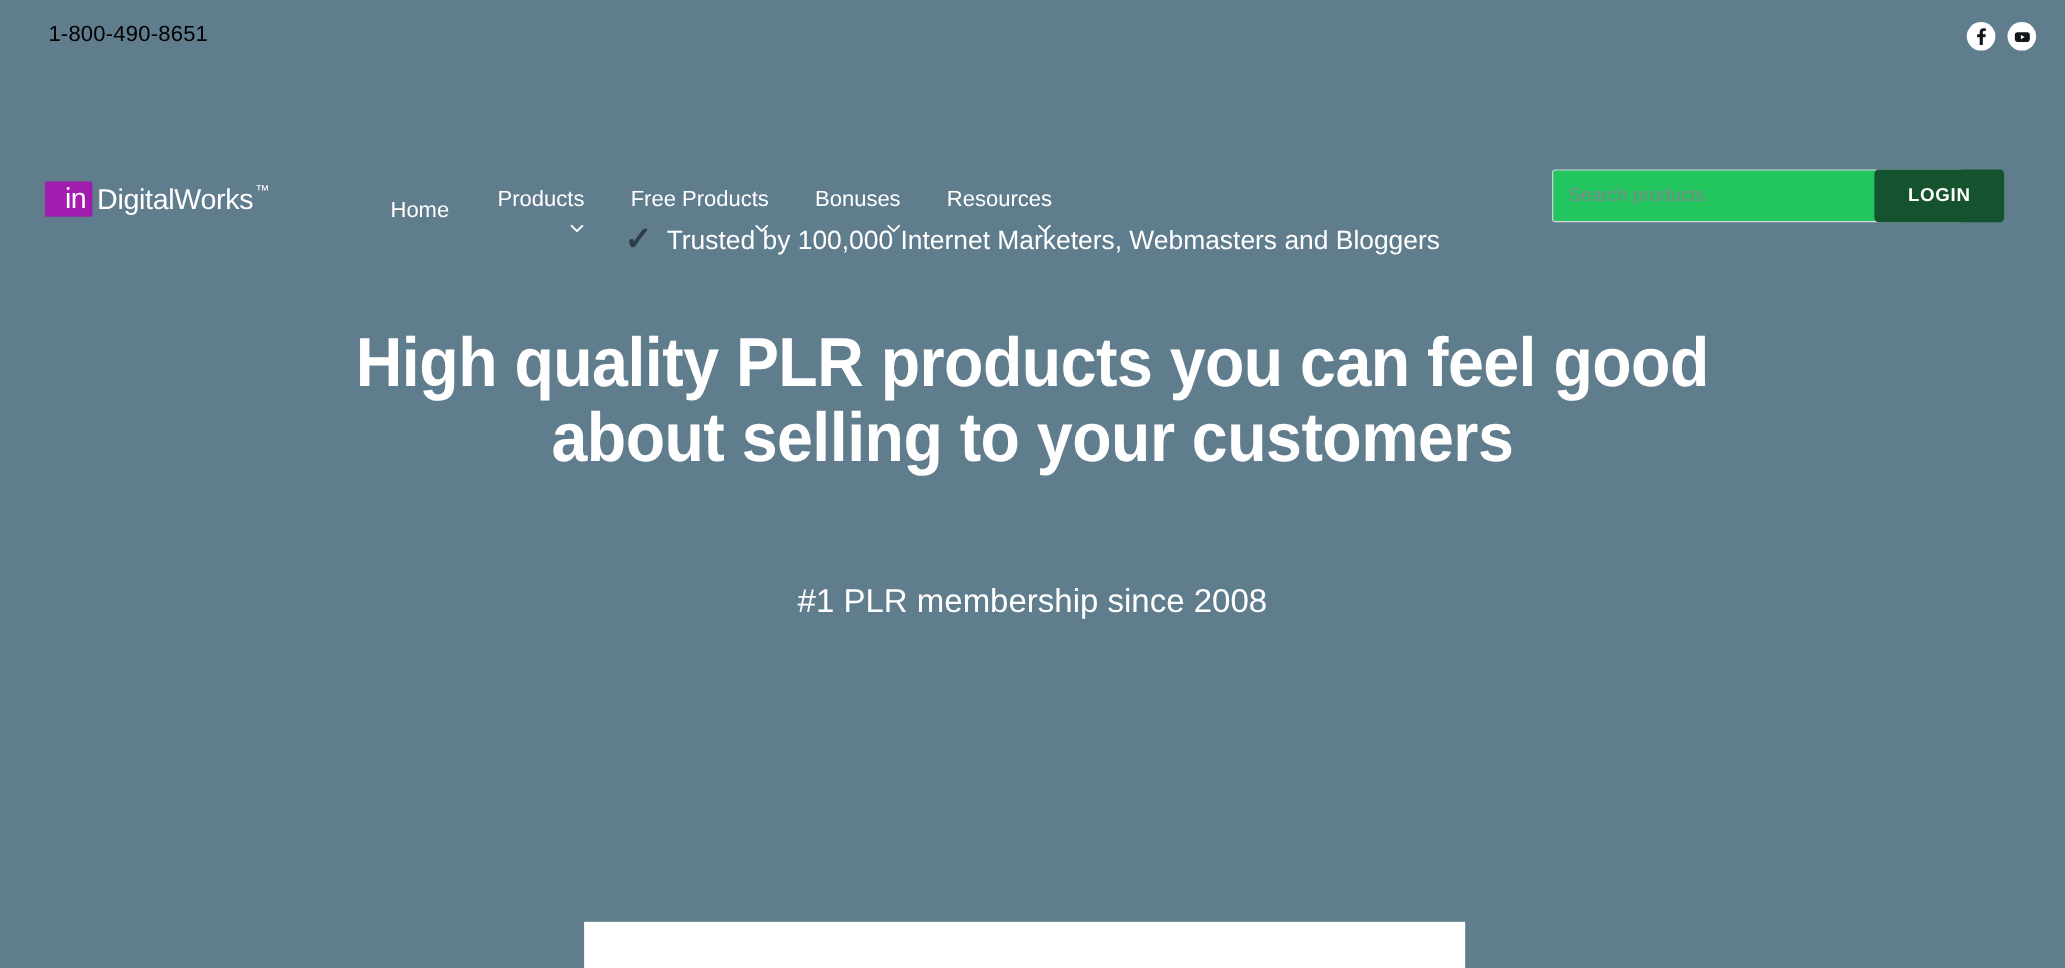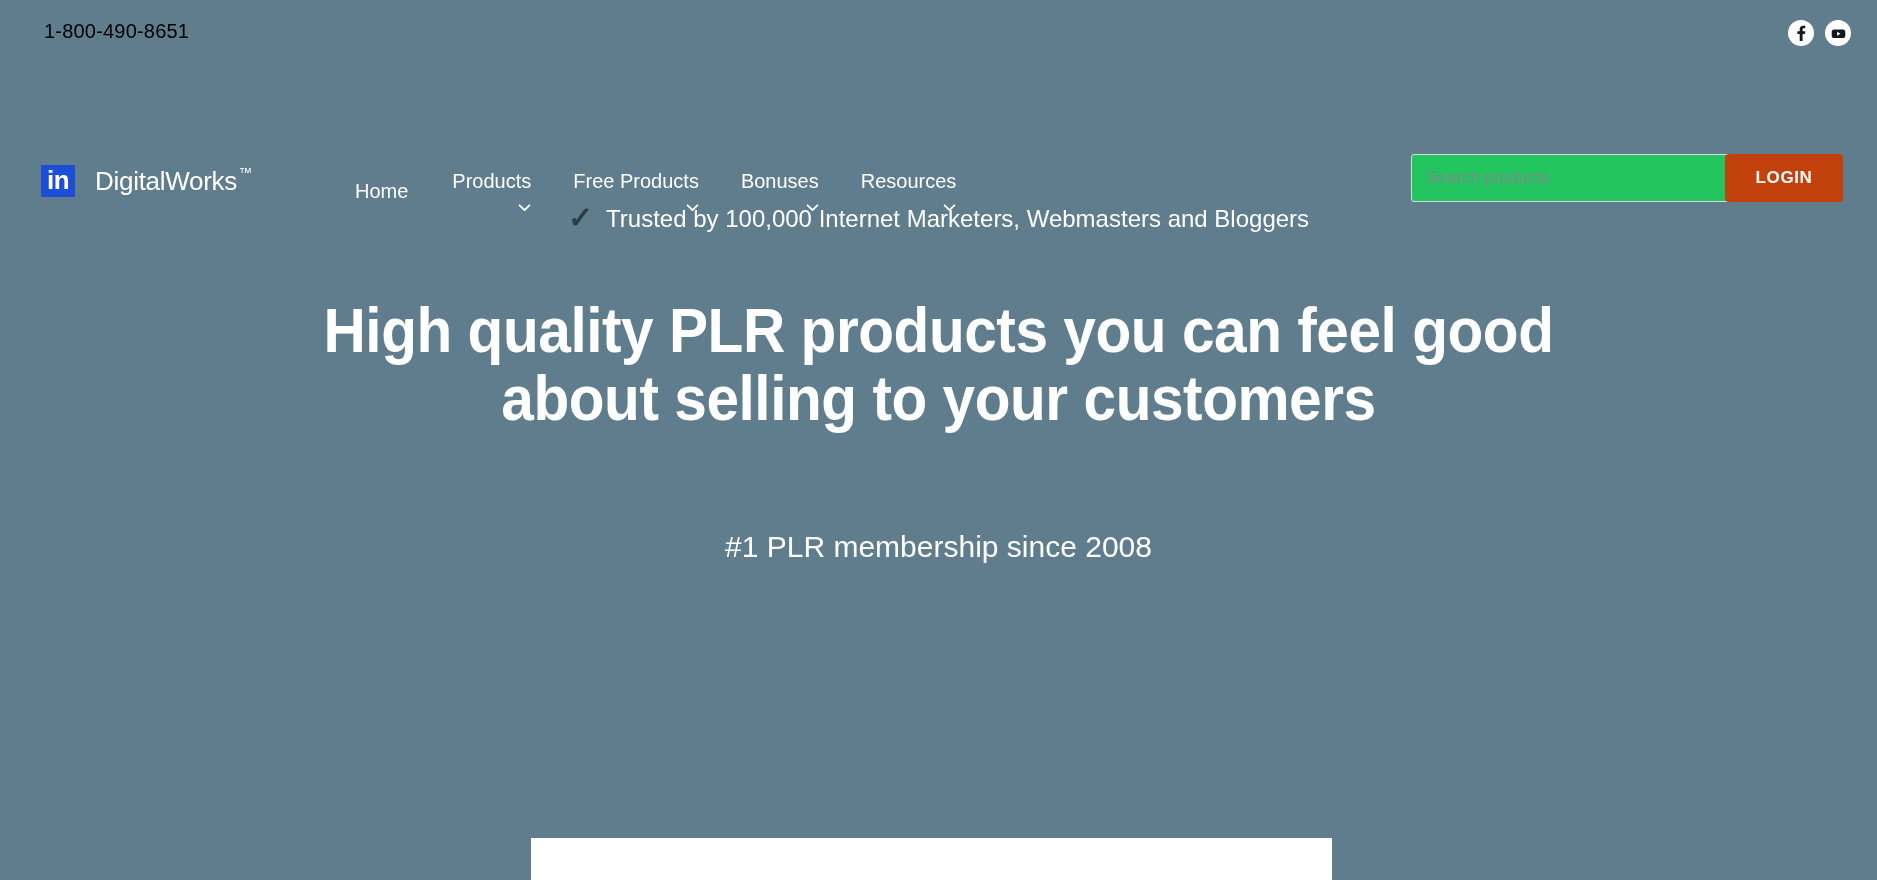--- a/index.html
+++ b/index.html
@@ -63,36 +63,36 @@
   .logo {
     position: absolute;
     left: 41px;
     top: 103px;
     display: flex;
     align-items: flex-start;
     text-decoration: none;
     line-height: 1;
   }
   .logo-badge {
-    background: #1d4ed8;
+    background: #a21caf;
     color: #ffffff;
     font-size: 26px;
-    font-weight: 700;
+    font-weight: 400;
     letter-spacing: -.5px;
-    padding: 2px 6px 4px 6px;
+    padding: 2px 6px 4px 18px;
     line-height: 26px;
     display: inline-block;
   }
   .logo-word {
     color: #ffffff;
     font-size: 26px;
     font-weight: 400;
     letter-spacing: -.3px;
     line-height: 32px;
-    padding-left: 20px;
+    padding-left: 4px;
   }
   .logo-tm {
     color: #ffffff;
     font-size: 13px;
     line-height: 16px;
     padding-left: 2px;
   }
 
   .nav {
     position: absolute;
@@ -138,25 +138,25 @@
     font-family: "Liberation Sans", sans-serif;
     font-size: 17px;
     color: #333a3f;
     padding: 0 14px;
     outline: none;
   }
   .search-input::placeholder { color: #7d878e; }
 
   .login-btn {
     position: absolute;
-    right: 34px;
+    right: 55px;
     top: 92px;
     width: 118px;
     height: 48px;
-    background: #c2410c;
+    background: #14532d;
     border: none;
     border-radius: 4px;
     color: #ffffff;
     font-family: "Liberation Sans", sans-serif;
     font-size: 17px;
     font-weight: 700;
     letter-spacing: .6px;
     cursor: pointer;
   }
 

